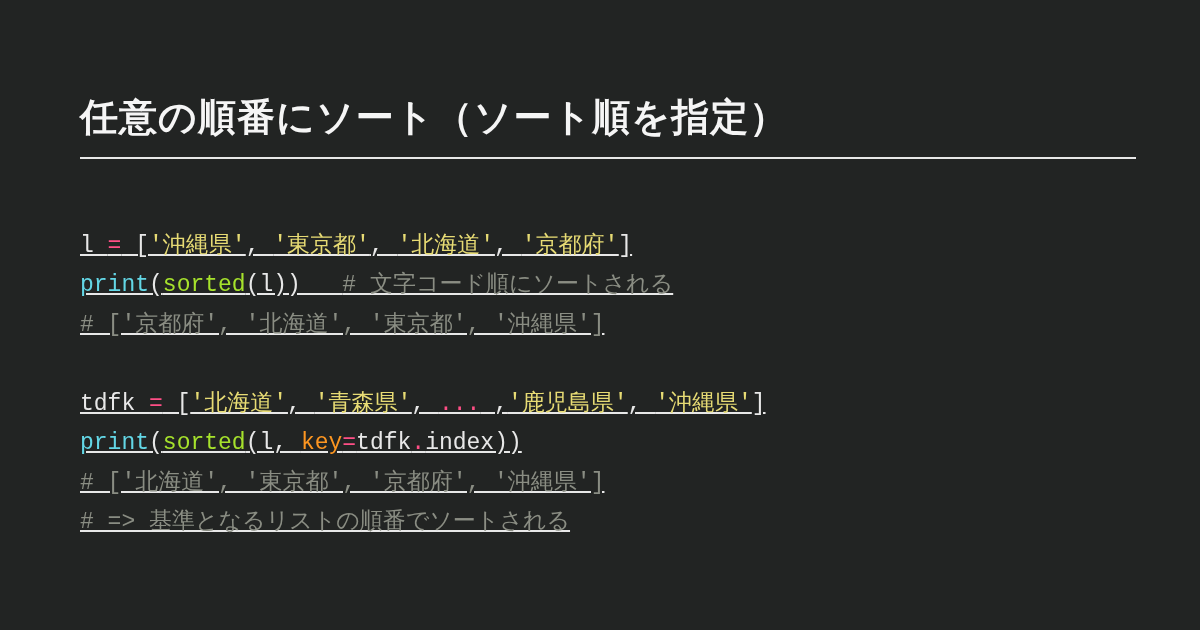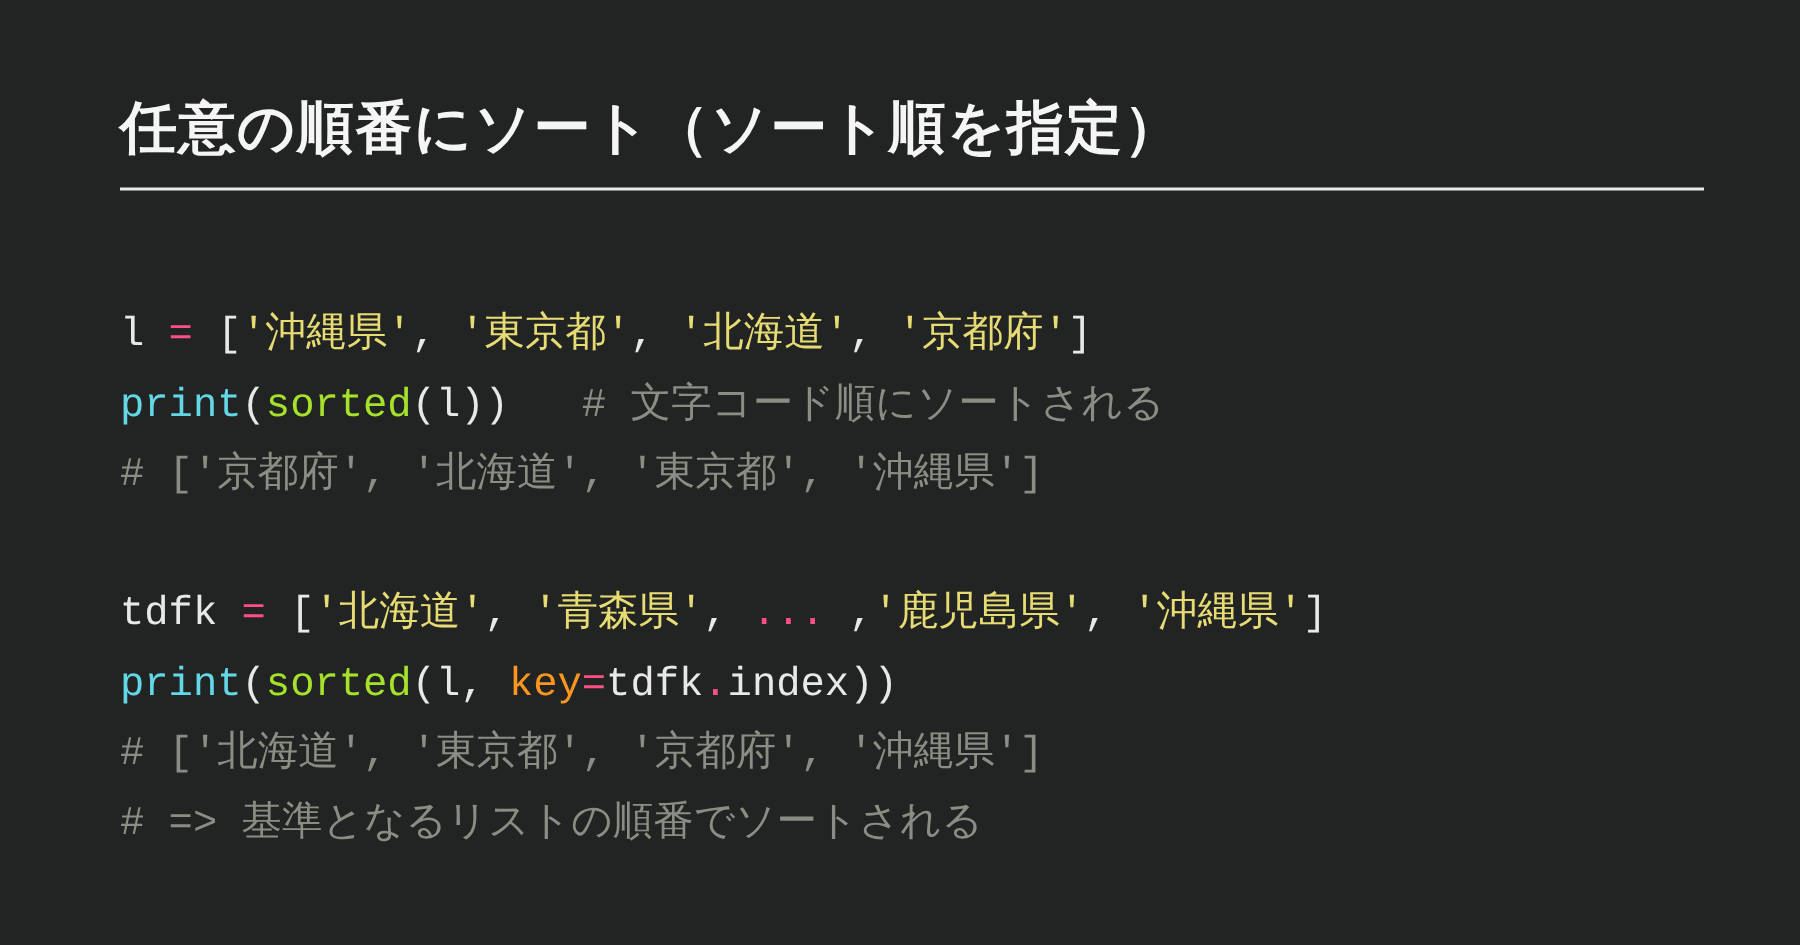--- a/index.html
+++ b/index.html
@@ -6,36 +6,38 @@
   body {
     background: #222423;
     width: 1200px;
     height: 630px;
     overflow: hidden;
     font-family: "Hiragino Kaku Gothic Pro", "Yu Gothic", Meiryo, sans-serif;
     color: #e8e8e8;
   }
   .container {
     padding: 60px 64px 40px 80px;
+    margin-top: 32px;
   }
   .title {
     font-size: 38px;
     font-weight: 700;
     color: #f5f5f5;
     padding-bottom: 14px;
     border-bottom: 2px solid #e8e8e8;
     margin-bottom: 28px;
     letter-spacing: 1px;
   }
   .code {
     font-family: "SFMono-Regular", Consolas, "Liberation Mono", Menlo, monospace;
-    font-size: 27px;
+    font-size: 23px;
     line-height: 1.72;
     white-space: pre;
     font-weight: 500;
+    text-decoration: underline;
   }
   .c-default { color: #e8e8e8; }
   .c-op      { color: #ff4f86; }   
   .c-str     { color: #e7db74; }   
   .c-func    { color: #63d7e6; }   
   .c-builtin { color: #a6e22c; }   
   .c-param   { color: #fd9621; }   
   .c-ellips  { color: #ff4f86; }   
   .c-comment { color: #8a8d83; }   
 </style>

